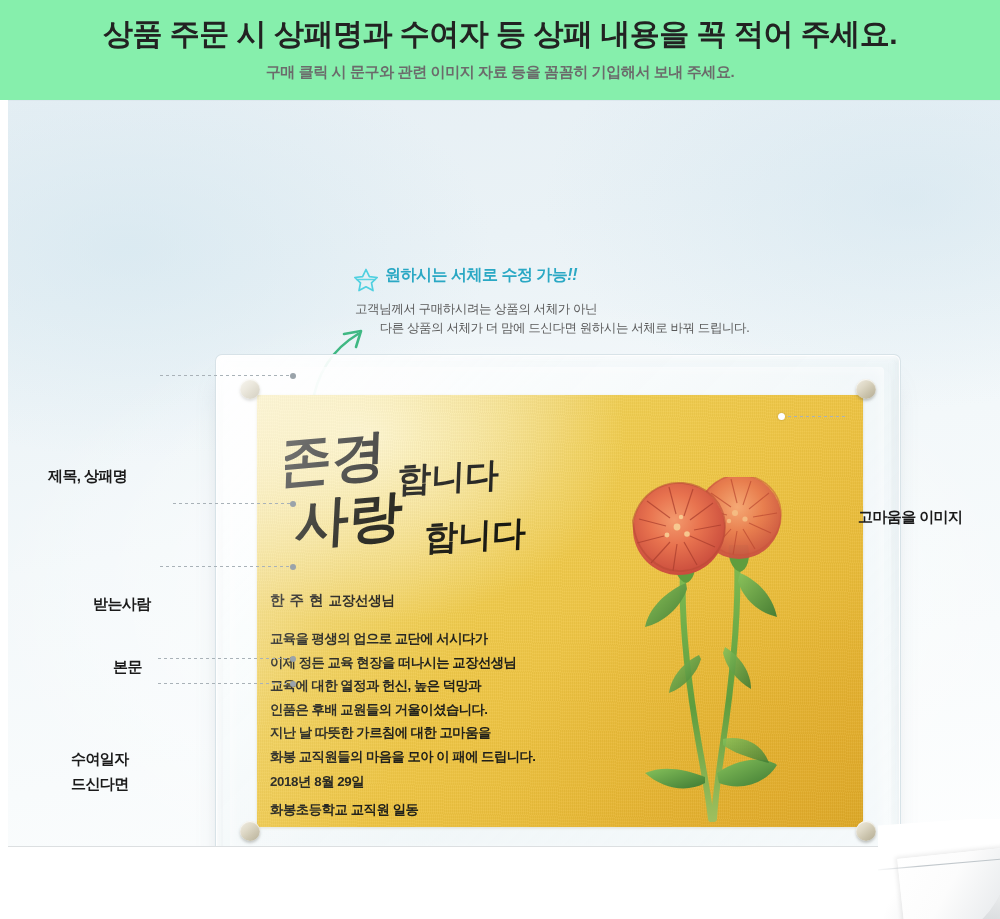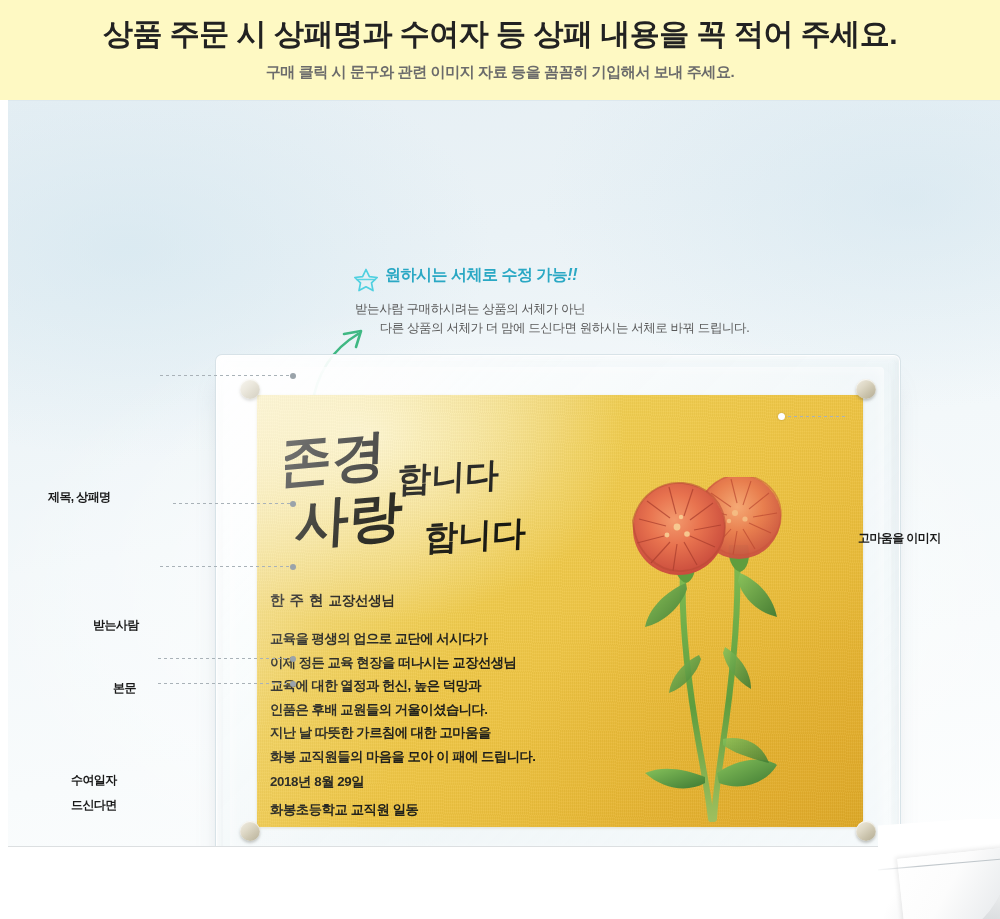--- a/index.html
+++ b/index.html
@@ -7,21 +7,21 @@
     width:1000px;height:919px;
     font-family:"Liberation Sans","DejaVu Sans",sans-serif;
     background:#ffffff;
     overflow:hidden;
   }
   .page{position:relative;width:1000px;height:919px;overflow:hidden;background:#fff;}
 
   
   .header{
     position:absolute;left:0;top:0;width:1000px;height:100px;
-    background:#fef9c3;
+    background:#86efac;
     text-align:center;
   }
   .header-title{
     position:absolute;left:0;top:14px;width:1000px;
     font-size:30px;font-weight:bold;color:#222222;letter-spacing:-0.5px;
     white-space:nowrap;
   }
   .header-sub{
     position:absolute;left:0;top:63px;width:1000px;
     font-size:15px;font-weight:bold;color:#6b6b6b;letter-spacing:-0.4px;
@@ -167,22 +167,22 @@
     font-size:13.3px;font-weight:bold;color:#20201a;letter-spacing:-0.4px;white-space:nowrap;
   }
   .sign-giver{
     position:absolute;left:13px;top:406px;
     font-size:13.3px;font-weight:bold;color:#20201a;letter-spacing:-0.4px;white-space:nowrap;
   }
   .flower{position:absolute;left:330px;top:82px;width:230px;height:345px;}
 
   
   .lead-label{
-    position:absolute;font-size:12px;font-weight:bold;color:#1a1a1a;
-    letter-spacing:-0.6px;white-space:nowrap;margin-top:22px;
+    position:absolute;font-size:15px;font-weight:bold;color:#1a1a1a;
+    letter-spacing:-0.6px;white-space:nowrap;
   }
   .lead-line{
     position:absolute;height:1px;
     background-image:linear-gradient(90deg, #a9b2b8 0 3px, rgba(0,0,0,0) 3px 6px);
     background-size:6px 1px;background-repeat:repeat-x;
   }
   .lead-dot{
     position:absolute;width:6px;height:6px;border-radius:50%;
     background:#9aa3aa;top:-2.5px;
   }
@@ -214,21 +214,21 @@
           <svg viewBox="0 0 26 26" width="26" height="26">
             <polygon points="13,2.5 16.4,9.6 24.2,10.5 18.5,15.9 20.0,23.6 13,19.8 6.0,23.6 7.5,15.9 1.8,10.5 9.6,9.6" fill="none" stroke="#4fd0e0" stroke-width="1.7" stroke-linejoin="round"></polygon>
             <path d="M3.5 12.5 L22.5 12.5" stroke="#4fd0e0" stroke-width="1.5" fill="none" opacity="0.9"></path>
           </svg>
         </span>
         <span class="callout-title">
           <span>원하시는 서체로 수정 가능</span><span class="bangs">!!</span>
         </span>
       </div>
       <div class="callout-body">
-        <div class="callout-line l1">받는사람 구매하시려는  상품의 서체가 아닌</div>
+        <div class="callout-line l1">고객님께서 구매하시려는  상품의 서체가 아닌</div>
         <div class="callout-line l2">다른 상품의 서체가 더 맘에 드신다면 원하시는 서체로 바꿔 드립니다.</div>
       </div>
     </div>
 
     <span class="green-arrow">
       <svg viewBox="0 0 84 86" width="84" height="86">
         <path d="M6 84 C10 56, 22 30, 52 12" fill="none" stroke="#3fb883" stroke-width="2.6" stroke-linecap="round"></path>
         <path d="M38 12 L55 9 L50 25" fill="none" stroke="#3fb883" stroke-width="2.6" stroke-linecap="round" stroke-linejoin="round"></path>
       </svg>
     </span>

